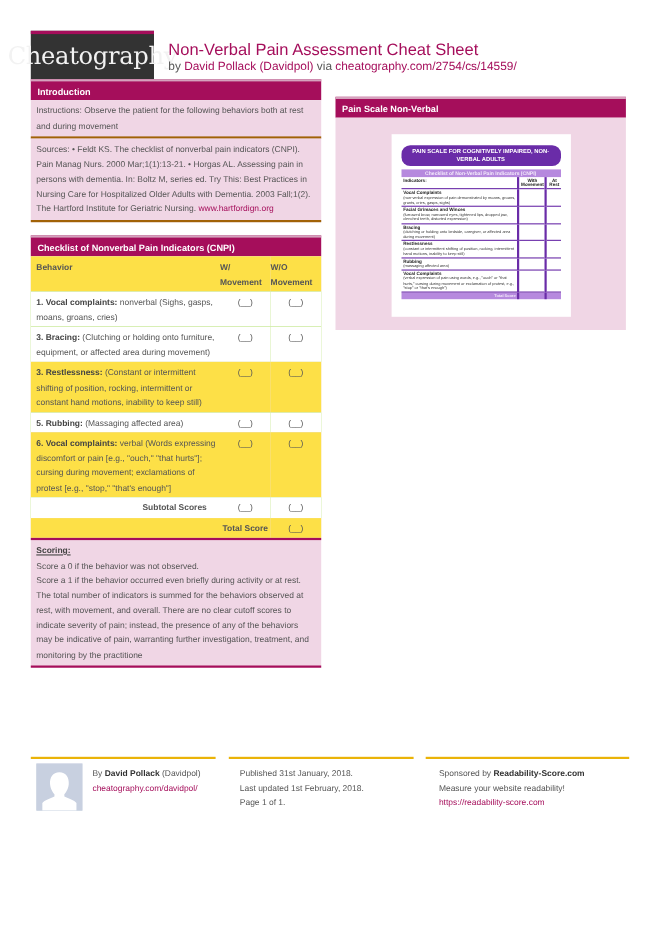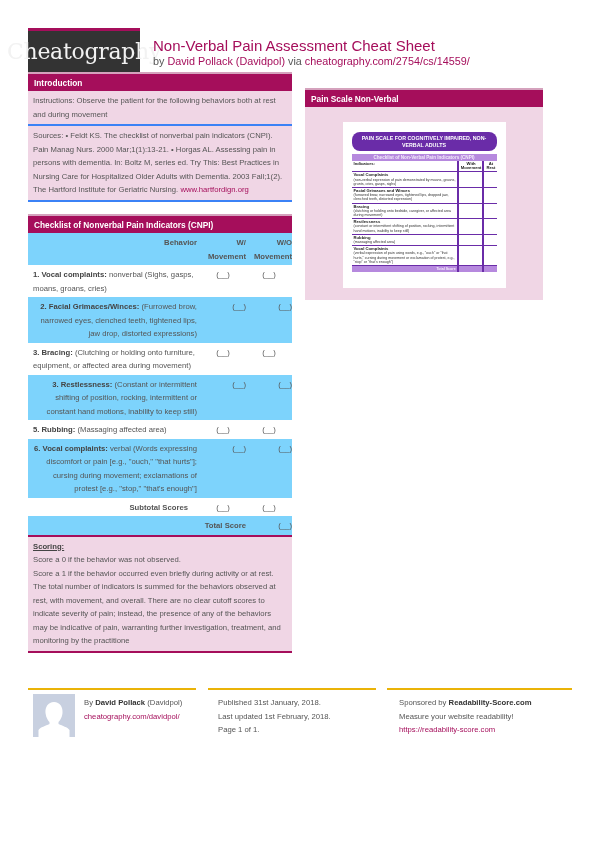--- a/index.html
+++ b/index.html
@@ -9,41 +9,41 @@
   .logo { position: absolute; left: 28px; top: 28px; width: 112px; height: 44px; background: #333333; border-top: 3px solid #a50e5b; display: flex; align-items: center; justify-content: center; }
   .logo span { font-family: "DejaVu Serif", serif; color: #f2f2f2; font-size: 22px; letter-spacing: -0.3px; }
   .title-block { position: absolute; left: 153px; top: 38px; }
   .sheet-title { color: #a50e5b; font-size: 15px; line-height: 15px; }
   .byline { font-size: 10.8px; color: #555; line-height: 14px; margin-top: 1px; }
   .byline a { color: #a50e5b; text-decoration: none; }
 
   .panel-head { background: #a50e5b; color: #fff; font-weight: bold; font-size: 8.3px; padding: 0 6px; height: 19px; display: flex; align-items: center; border-top: 2px solid #d5a2bd; }
   .pink { background: #f0d6e5; }
   .white { background: #84cc16; }
-  .rowline { border-bottom: 2px solid #3b82f6; }
+  .rowline { border-bottom: 2px solid #a16207; }
 
   #intro { position: absolute; left: 28px; top: 72px; width: 264px; }
   .para { font-size: 7.7px; line-height: 13.5px; padding: 3px 5px 3px 5px; color: #555; }
   .para a { color: #a50e5b; text-decoration: none; }
 
   #cnpi { position: absolute; left: 28px; top: 214px; width: 264px; }
   table { width: 100%; border-collapse: collapse; font-size: 7.7px; line-height: 13.5px; color: #555; }
   td, th { vertical-align: top; padding: 3px 3px 2px 5px; text-align: left; }
   th { font-weight: bold; }
   td.c, th.c { text-align: center; padding-left: 0; padding-right: 0; }
   th.c { text-align: left; padding-left: 0; }
   td b { color: #444; }
-  tr.pink td, tr.pink th { background: #7dd3fc; text-align: right; }
+  tr.pink td, tr.pink th { background: #fde047; }
   tr.white td { background: #fff; }
   .subtotal-label { text-align: right; font-weight: bold; padding-right: 12px; }
 
   #scoring { margin-top: 0; border-top: 2px solid #a50e5b; border-bottom: 2px solid #a50e5b; }
   #scoring .para b { color: #444; text-decoration: underline; }
 
-  #painscale { position: absolute; left: 305px; top: 88px; width: 238px; border-radius: 29px; }
+  #painscale { position: absolute; left: 305px; top: 88px; width: 264px; border-radius: 29px; }
   .ps-body { background: #f0d6e5; padding: 15px 0 6px 0; height: 193px; }
   .ps-img { width: 163px; height: 166px; margin: 0 auto; background: #fff; padding: 10px 9px 0 9px; }
   .ps-banner { background: #6a2ca8; color: #fff; font-weight: bold; font-size: 5.3px; text-align: center; border-radius: 8px; padding: 3px 2px; line-height: 6.5px; }
   .ps-sub { background: #b689de; color: #f4ecfb; font-size: 4.6px; text-align: center; margin-top: 3px; padding: 1px 0; font-weight: bold; }
   .ps-table { width: 100%; border-collapse: collapse; font-size: 3.6px; line-height: 4.2px; color: #333; }
   .ps-table td { padding: 1px 1px 1px 2px; border-bottom: 1px solid #6a2ca8; vertical-align: top; }
   .ps-table td.col { border-left: 2px solid #6a2ca8; width: 13px; }
   .ps-table td.col1 { border-left: 2px solid #6a2ca8; width: 24px; }
   .ps-table .h { font-weight: bold; font-size: 4.2px; color: #222; }
   .ps-table tr.total td { background: #b689de; color: #f4ecfb; text-align: right; font-weight: bold; border-bottom: none; }
@@ -91,25 +91,20 @@
         <tr class="pink">
       <th style="padding-bottom:6px">Behavior</th>
       <th class="c">W/ Movement</th>
       <th class="c">W/O Movement</th>
     </tr>
     <tr class="white">
       <td><b>1. Vocal complaints:</b> <span>nonverbal (Sighs, gasps, moans, groans, cries)</span></td>
       <td class="c">(__)</td>
       <td class="c">(__)</td>
     </tr>
-    <tr class="pink">
-      <td><b>2. Facial Grimaces/Winces:</b> <span>(Furrowed brow, narrowed eyes, clenched teeth, tightened lips, jaw drop, distorted expressions)</span></td>
-      <td class="c">(__)</td>
-      <td class="c">(__)</td>
-    </tr>
     <tr class="white">
       <td><b>3. Bracing:</b> <span>(Clutching or holding onto furniture, equipment, or affected area during movement)</span></td>
       <td class="c">(__)</td>
       <td class="c">(__)</td>
     </tr>
     <tr class="pink">
       <td><b>3. Restlessness:</b> <span>(Constant or intermittent shifting of position, rocking, intermittent or constant hand motions, inability to keep still)</span></td>
       <td class="c">(__)</td>
       <td class="c">(__)</td>
     </tr>

